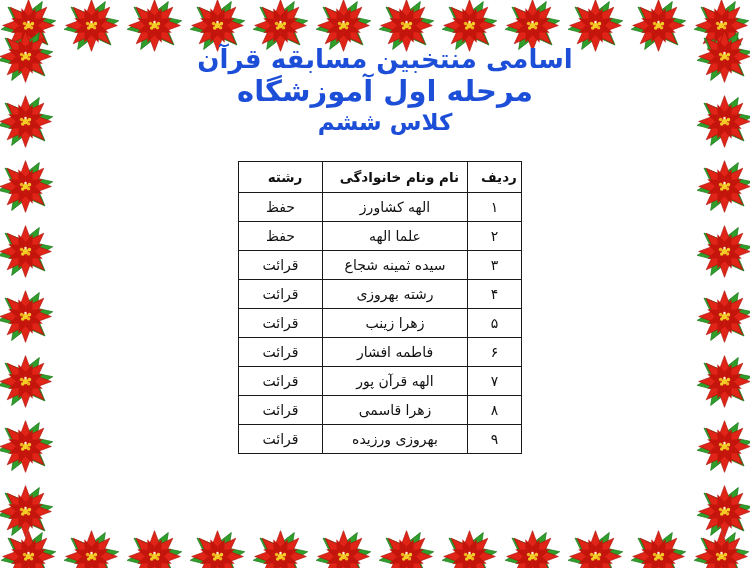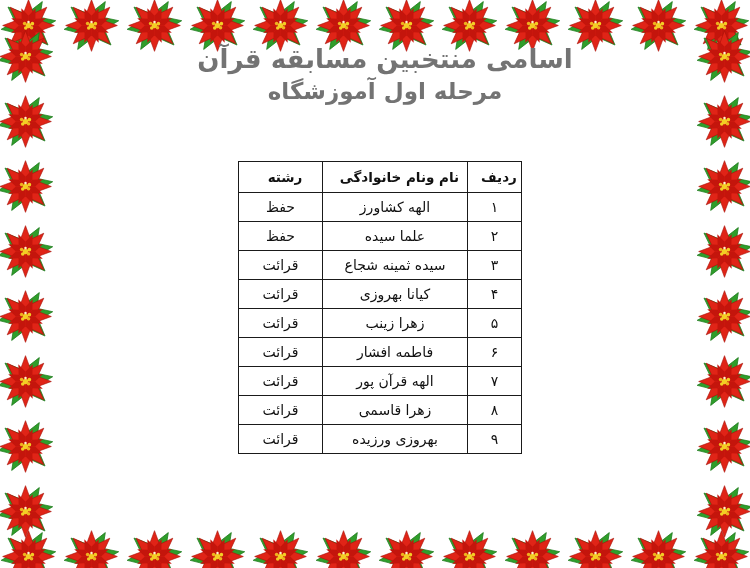--- a/index.html
+++ b/index.html
@@ -18,26 +18,26 @@
   .border-top    { top: -3px;  left: 0; right: 0; justify-content: space-between; }
   .border-bottom { bottom: -17px; left: 0; right: 0; justify-content: space-between; }
   .border-left   { left: -3px;  top: 28px; bottom: 28px; flex-direction: column; justify-content: space-between; width: 57px; }
   .border-right  { right: -3px; top: 28px; bottom: 28px; flex-direction: column; justify-content: space-between; width: 57px; }
   .flower { width: 57px; height: 57px; flex: 0 0 auto; }
   
   .title {
     position: absolute;
     top: 42px; left: 0; right: 0;
     text-align: center;
-    color: #737373;
+    color: #1d4ed8;
     font-weight: bold;
     margin-left: 20px;
   }
   .title-line1 { font-size: 26px; line-height: 34px; }
-  .title-line2 { font-size: 23px; line-height: 31px; }
+  .title-line2 { font-size: 29px; line-height: 31px; }
   .title-line3 { font-size: 23px; line-height: 31px; }
   
   table.students {
     position: absolute;
     left: 238px; top: 161px;
     border-collapse: collapse;
     background: #ffffff;
   }
   table.students th, table.students td {
     border: 1px solid #1a1a1a;
@@ -229,20 +229,21 @@
         <use href="#poinsettia"></use>
       </svg>
       <svg viewBox="0 0 64 64" class="flower">
         <use href="#poinsettia"></use>
       </svg>
     </div>
 
   <div class="title" dir="rtl">
     <div class="title-line1">اسامی منتخبین مسابقه قرآن</div>
     <div class="title-line2">مرحله اول آموزشگاه</div>
+    <div class="title-line3">کلاس ششم</div>
   </div>
 
   <table class="students" dir="rtl">
     <colgroup>
       <col class="col-radif">
       <col class="col-name">
       <col class="col-reshteh">
     </colgroup>
     <thead>
       <tr>
@@ -252,31 +253,31 @@
       </tr>
     </thead>
     <tbody>
         <tr>
           <td>۱</td>
           <td>الهه کشاورز</td>
           <td>حفظ</td>
         </tr>
         <tr>
           <td>۲</td>
-          <td>علما سیده</td>
+          <td>علما الهه</td>
           <td>حفظ</td>
         </tr>
         <tr>
           <td>۳</td>
           <td>سیده ثمینه شجاع</td>
           <td>قرائت</td>
         </tr>
         <tr>
           <td>۴</td>
-          <td>کیانا بهروزی</td>
+          <td>رشته بهروزی</td>
           <td>قرائت</td>
         </tr>
         <tr>
           <td>۵</td>
           <td>زهرا زینب</td>
           <td>قرائت</td>
         </tr>
         <tr>
           <td>۶</td>
           <td>فاطمه افشار</td>

